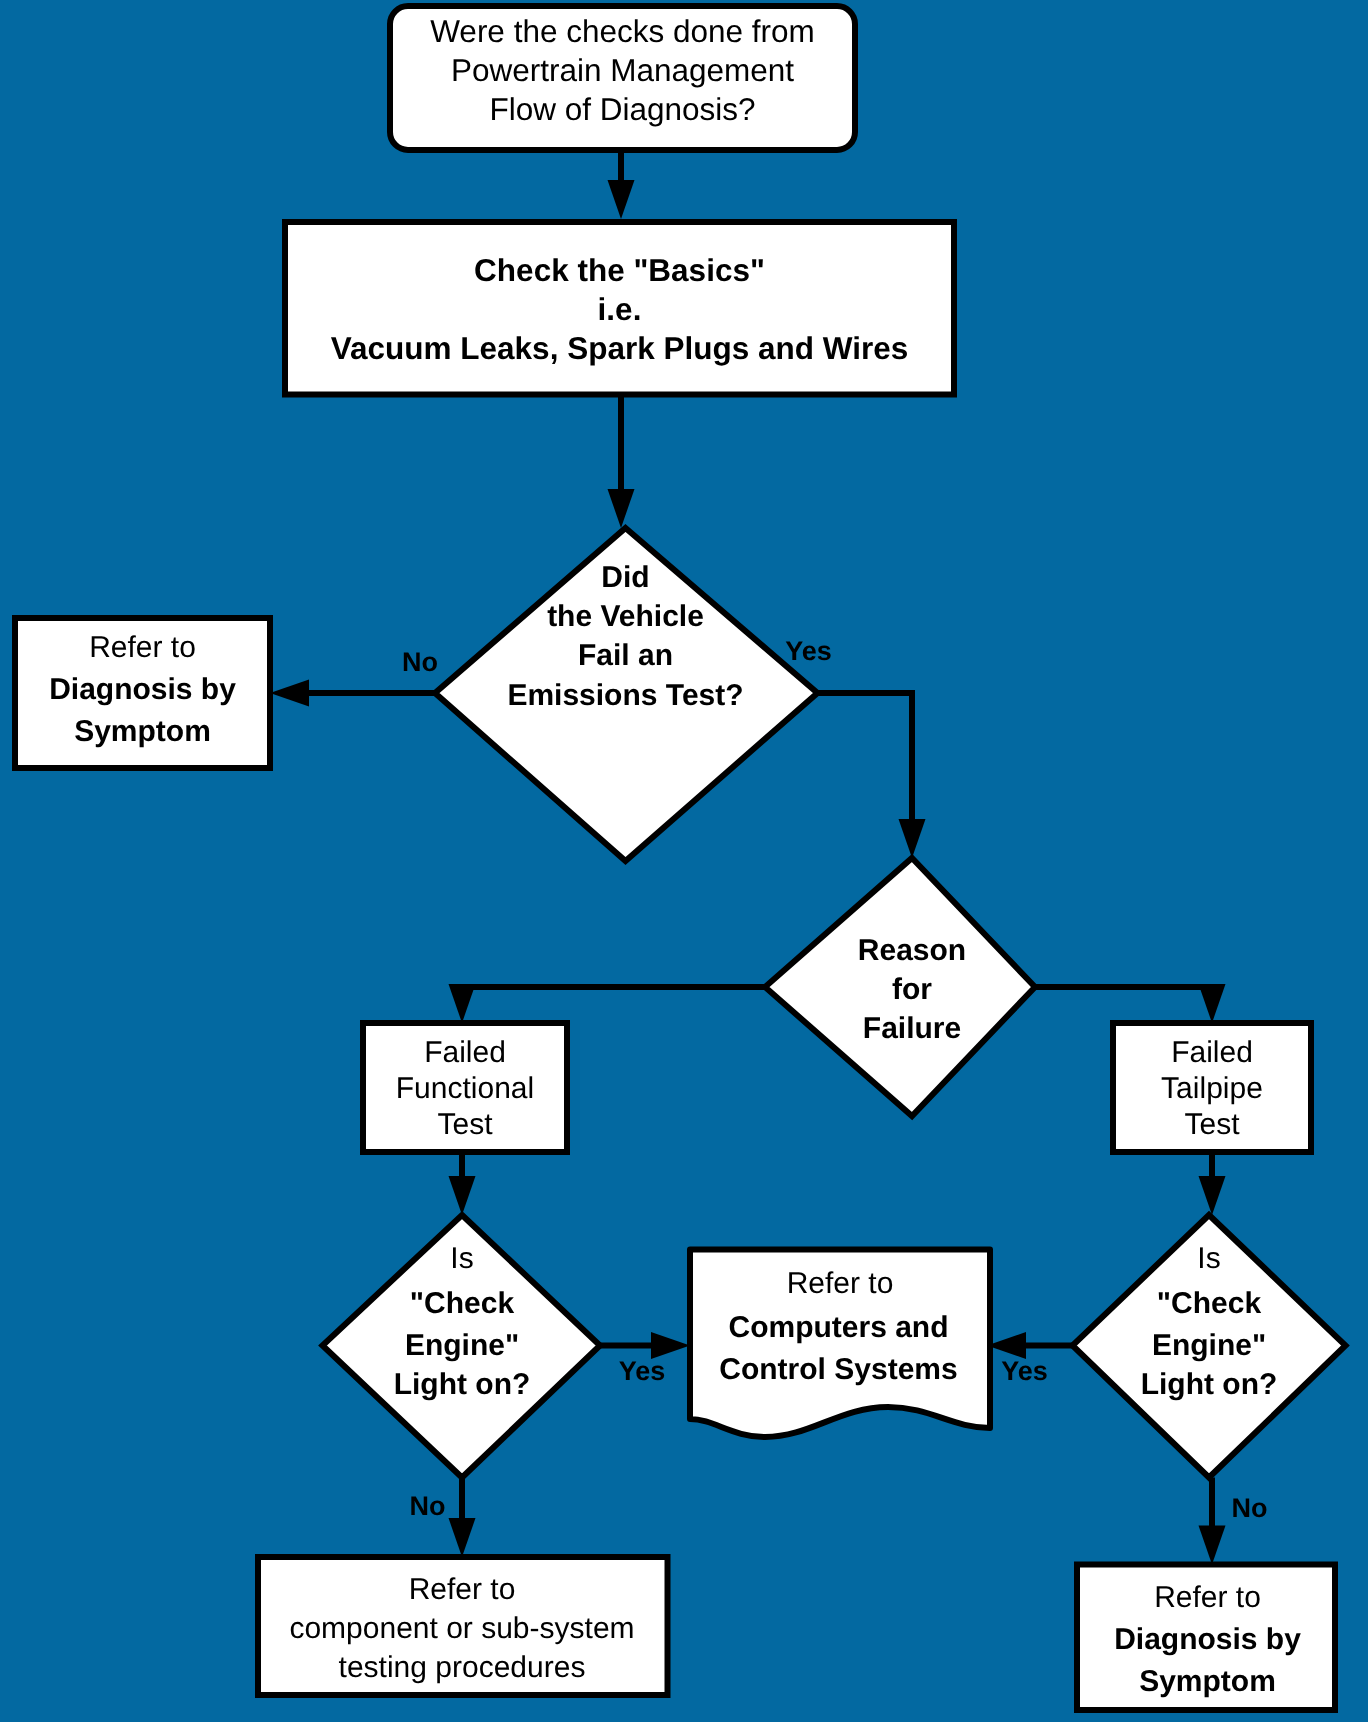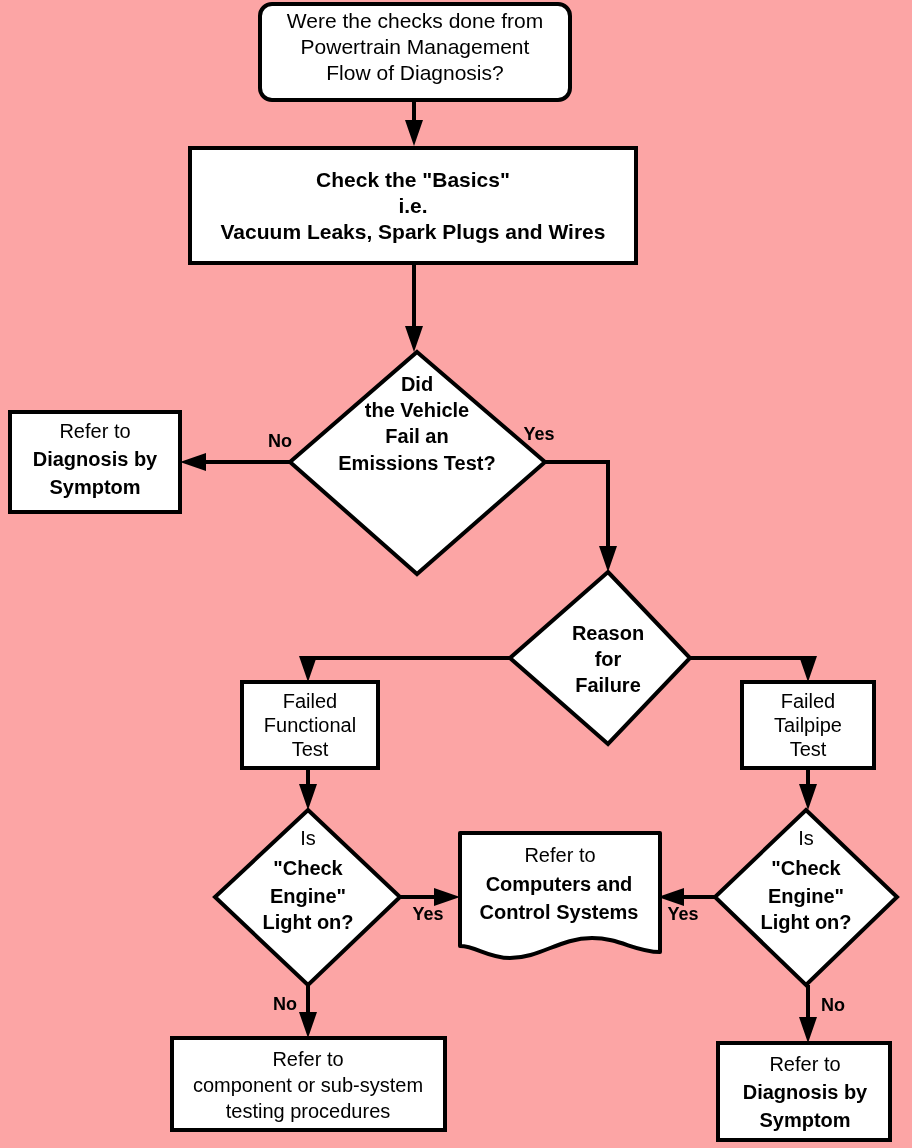--- a/index.html
+++ b/index.html
@@ -7,21 +7,21 @@
     padding: 0;
     background: #ffffff;
   }
   body {
     font-family: "Liberation Sans", sans-serif;
   }
   #flowchart-root {
     position: relative;
     width: 912px;
     height: 1148px;
-    background: #fca5a5;
+    background: #0369a1;
     overflow: hidden;
   }
   svg#flow-svg {
     position: absolute;
     left: 0;
     top: 0;
     width: 912px;
     height: 1148px;
     display: block;
   }

